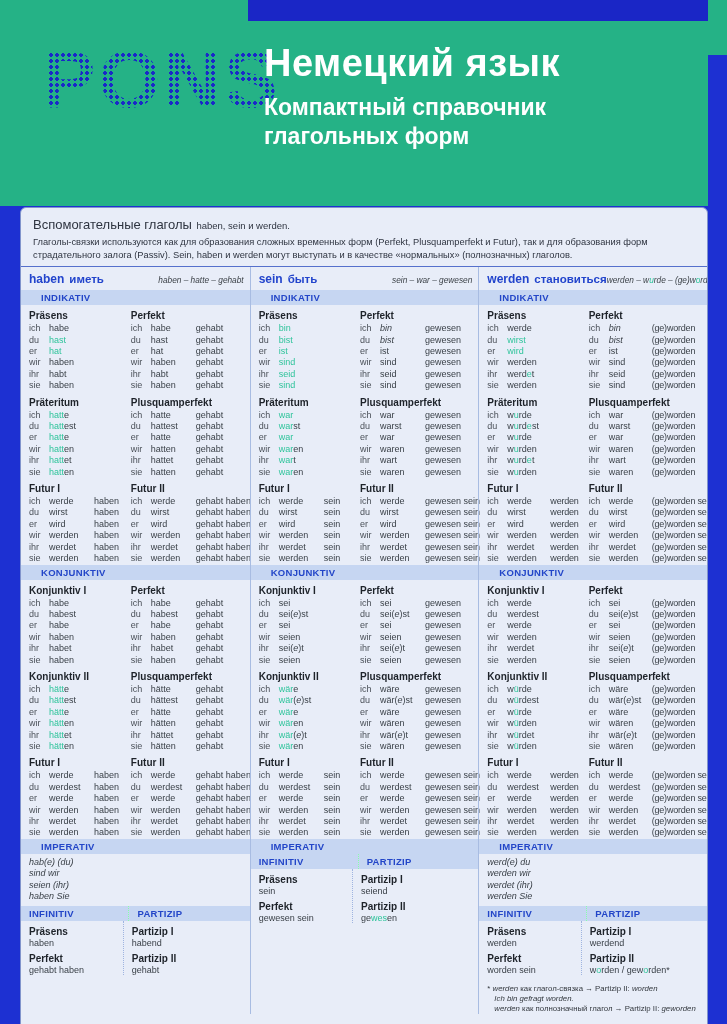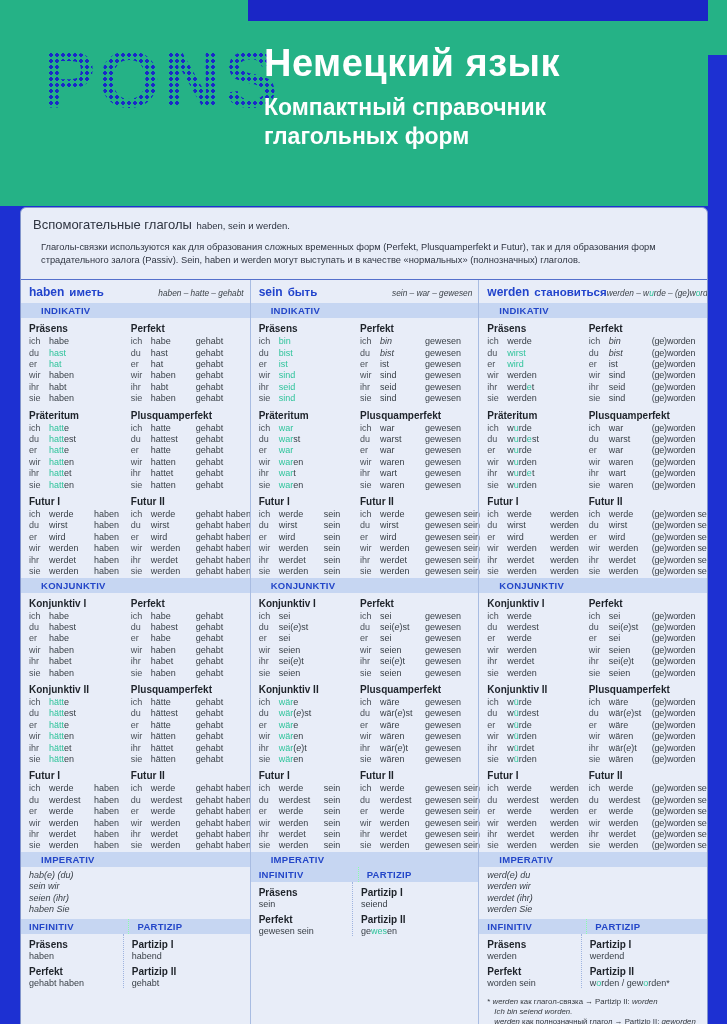--- a/index.html
+++ b/index.html
@@ -30,21 +30,21 @@
   .subtitle{margin-top:9px;font-size:23px;line-height:29px;font-weight:700;}
   
   .card{
     position:absolute;left:20px;top:207px;width:688px;height:870px;box-sizing:border-box;
     background:#e8edf8;border:1px solid #8194cc;border-radius:6px;overflow:hidden;
   }
   .intro{padding:7px 12px 5px;color:#2e3440;}
   .intro-head{margin:0 0 3px;}
   .intro-title{font-size:13px;}
   .intro-suffix{font-size:9.5px;}
-  .intro-body{margin:8px;font-size:9.3px;line-height:12.6px;max-width:662px;}
+  .intro-body{margin:0;font-size:9.3px;line-height:12.6px;max-width:662px;}
   
   .table{display:grid;grid-template-columns:1fr 1fr 1fr;border-top:1.5px solid #5570cc;}
   .col{min-width:0;}
   .col + .col{border-left:1px solid #a8bce2;}
   .col-head{display:flex;align-items:baseline;padding:5px 6px 4px 8px;}
   .verb{font-size:12px;font-weight:700;color:#2244cc;}
   .trans{font-size:11.5px;font-weight:700;color:#2244cc;margin-left:5px;}
   .pp{margin-left:auto;font-size:8.3px;font-style:italic;color:#3c4248;white-space:nowrap;}
   .band{
     background:#c6d6f2;color:#2346c8;font-weight:700;font-size:9.5px;
@@ -488,21 +488,21 @@
               <div class="row">
                 <span class="pron">sie</span>
                 <span class="form">werden</span>
                 <span class="aux">gehabt haben</span>
               </div>
             </div>
           </div>
           <div class="band">IMPERATIV</div>
           <div class="imp">
             <div class="imp-row">hab(e) (du)</div>
-            <div class="imp-row">sein wir</div>
+            <div class="imp-row">sind wir</div>
             <div class="imp-row">seien (ihr)</div>
             <div class="imp-row">haben Sie</div>
           </div>
           <div class="band split">
             <span>INFINITIV</span>
             <span class="right-label">PARTIZIP</span>
           </div>
           <div class="infpart">
             <div class="cell left">
               <div class="ip-title">Präsens</div>
@@ -1342,19 +1342,19 @@
             </div>
             <div class="cell right">
               <div class="ip-title">Partizip I</div>
               <div class="ip-value">werdend</div>
               <div class="ip-title">Partizip II</div>
               <div class="ip-value">w<span class="hl">o</span>rden / gew<span class="hl">o</span>rden*</div>
             </div>
           </div>
           <div class="footnote">
             <div class="fn-line first">* <i>werden</i> как глагол-связка → Partizip II: <i>worden</i></div>
-            <div class="fn-line"><i>Ich bin seiend worden.</i></div>
+            <div class="fn-line"><i>Ich bin gefragt worden.</i></div>
             <div class="fn-line"><i>werden</i> как полнозначный глагол → Partizip II: <i>geworden</i></div>
           </div>
         </div>
       </div>
   </main>
 </div>
 
 </body></html>

